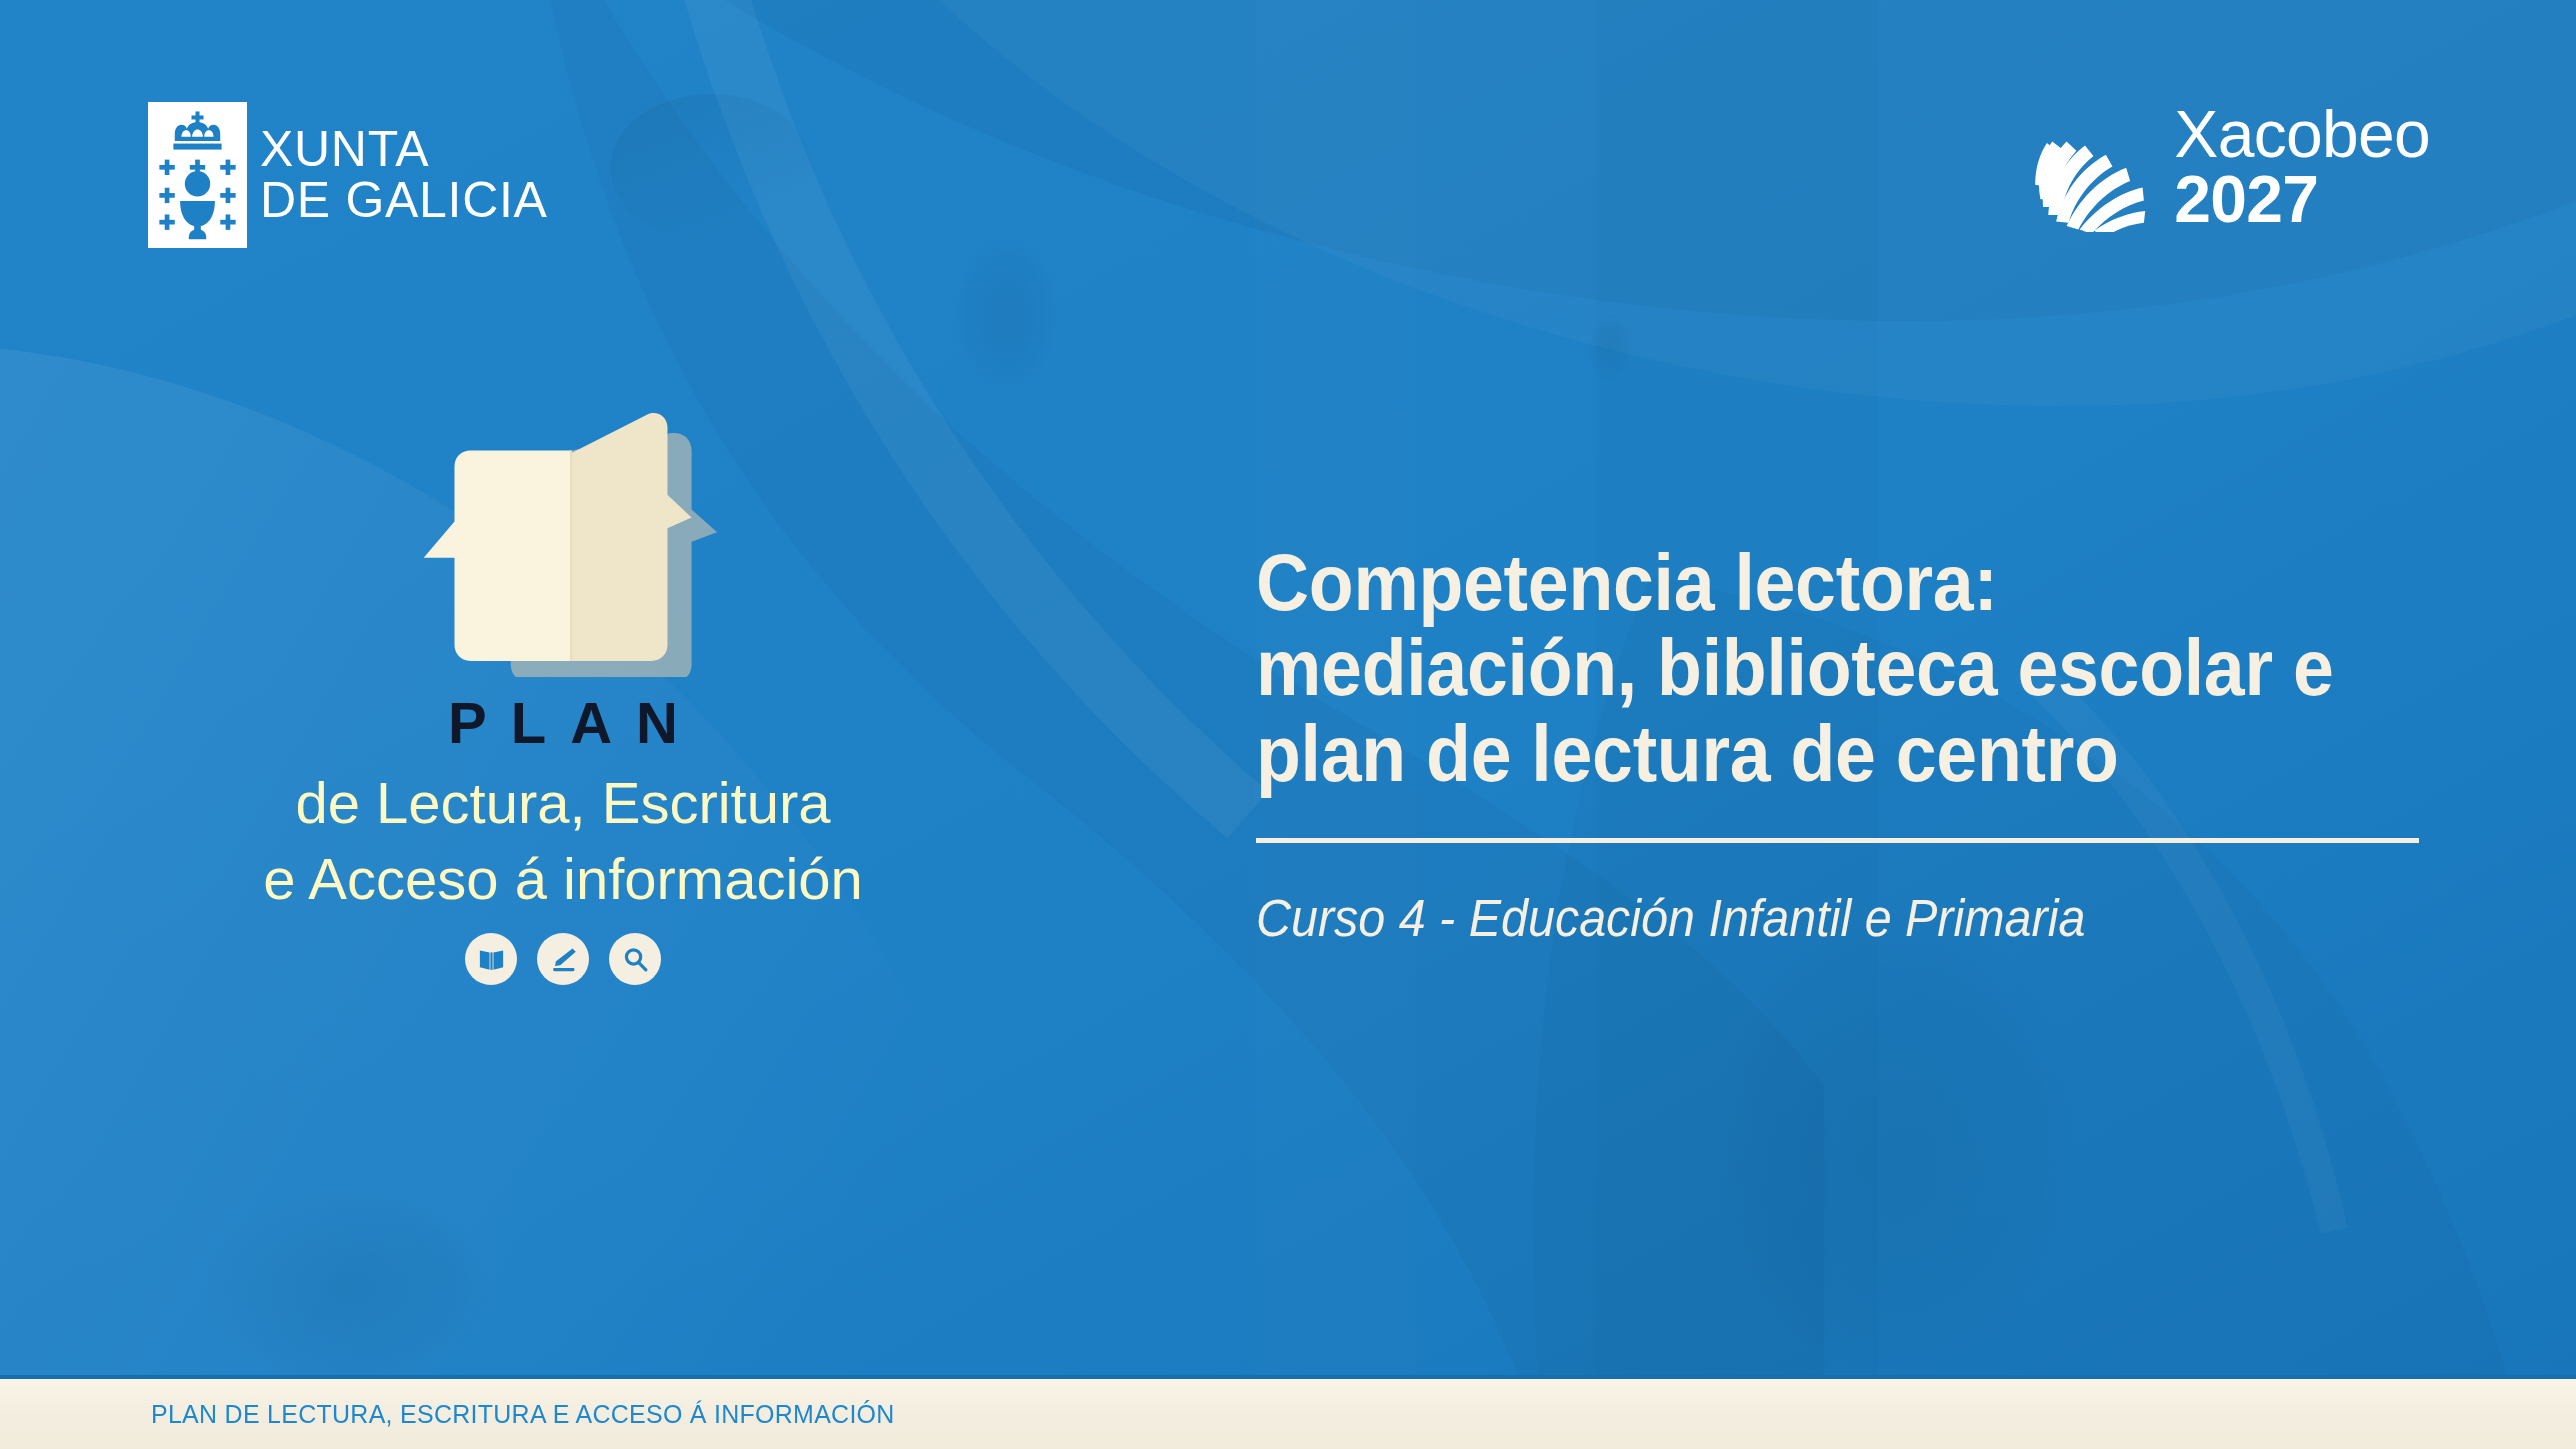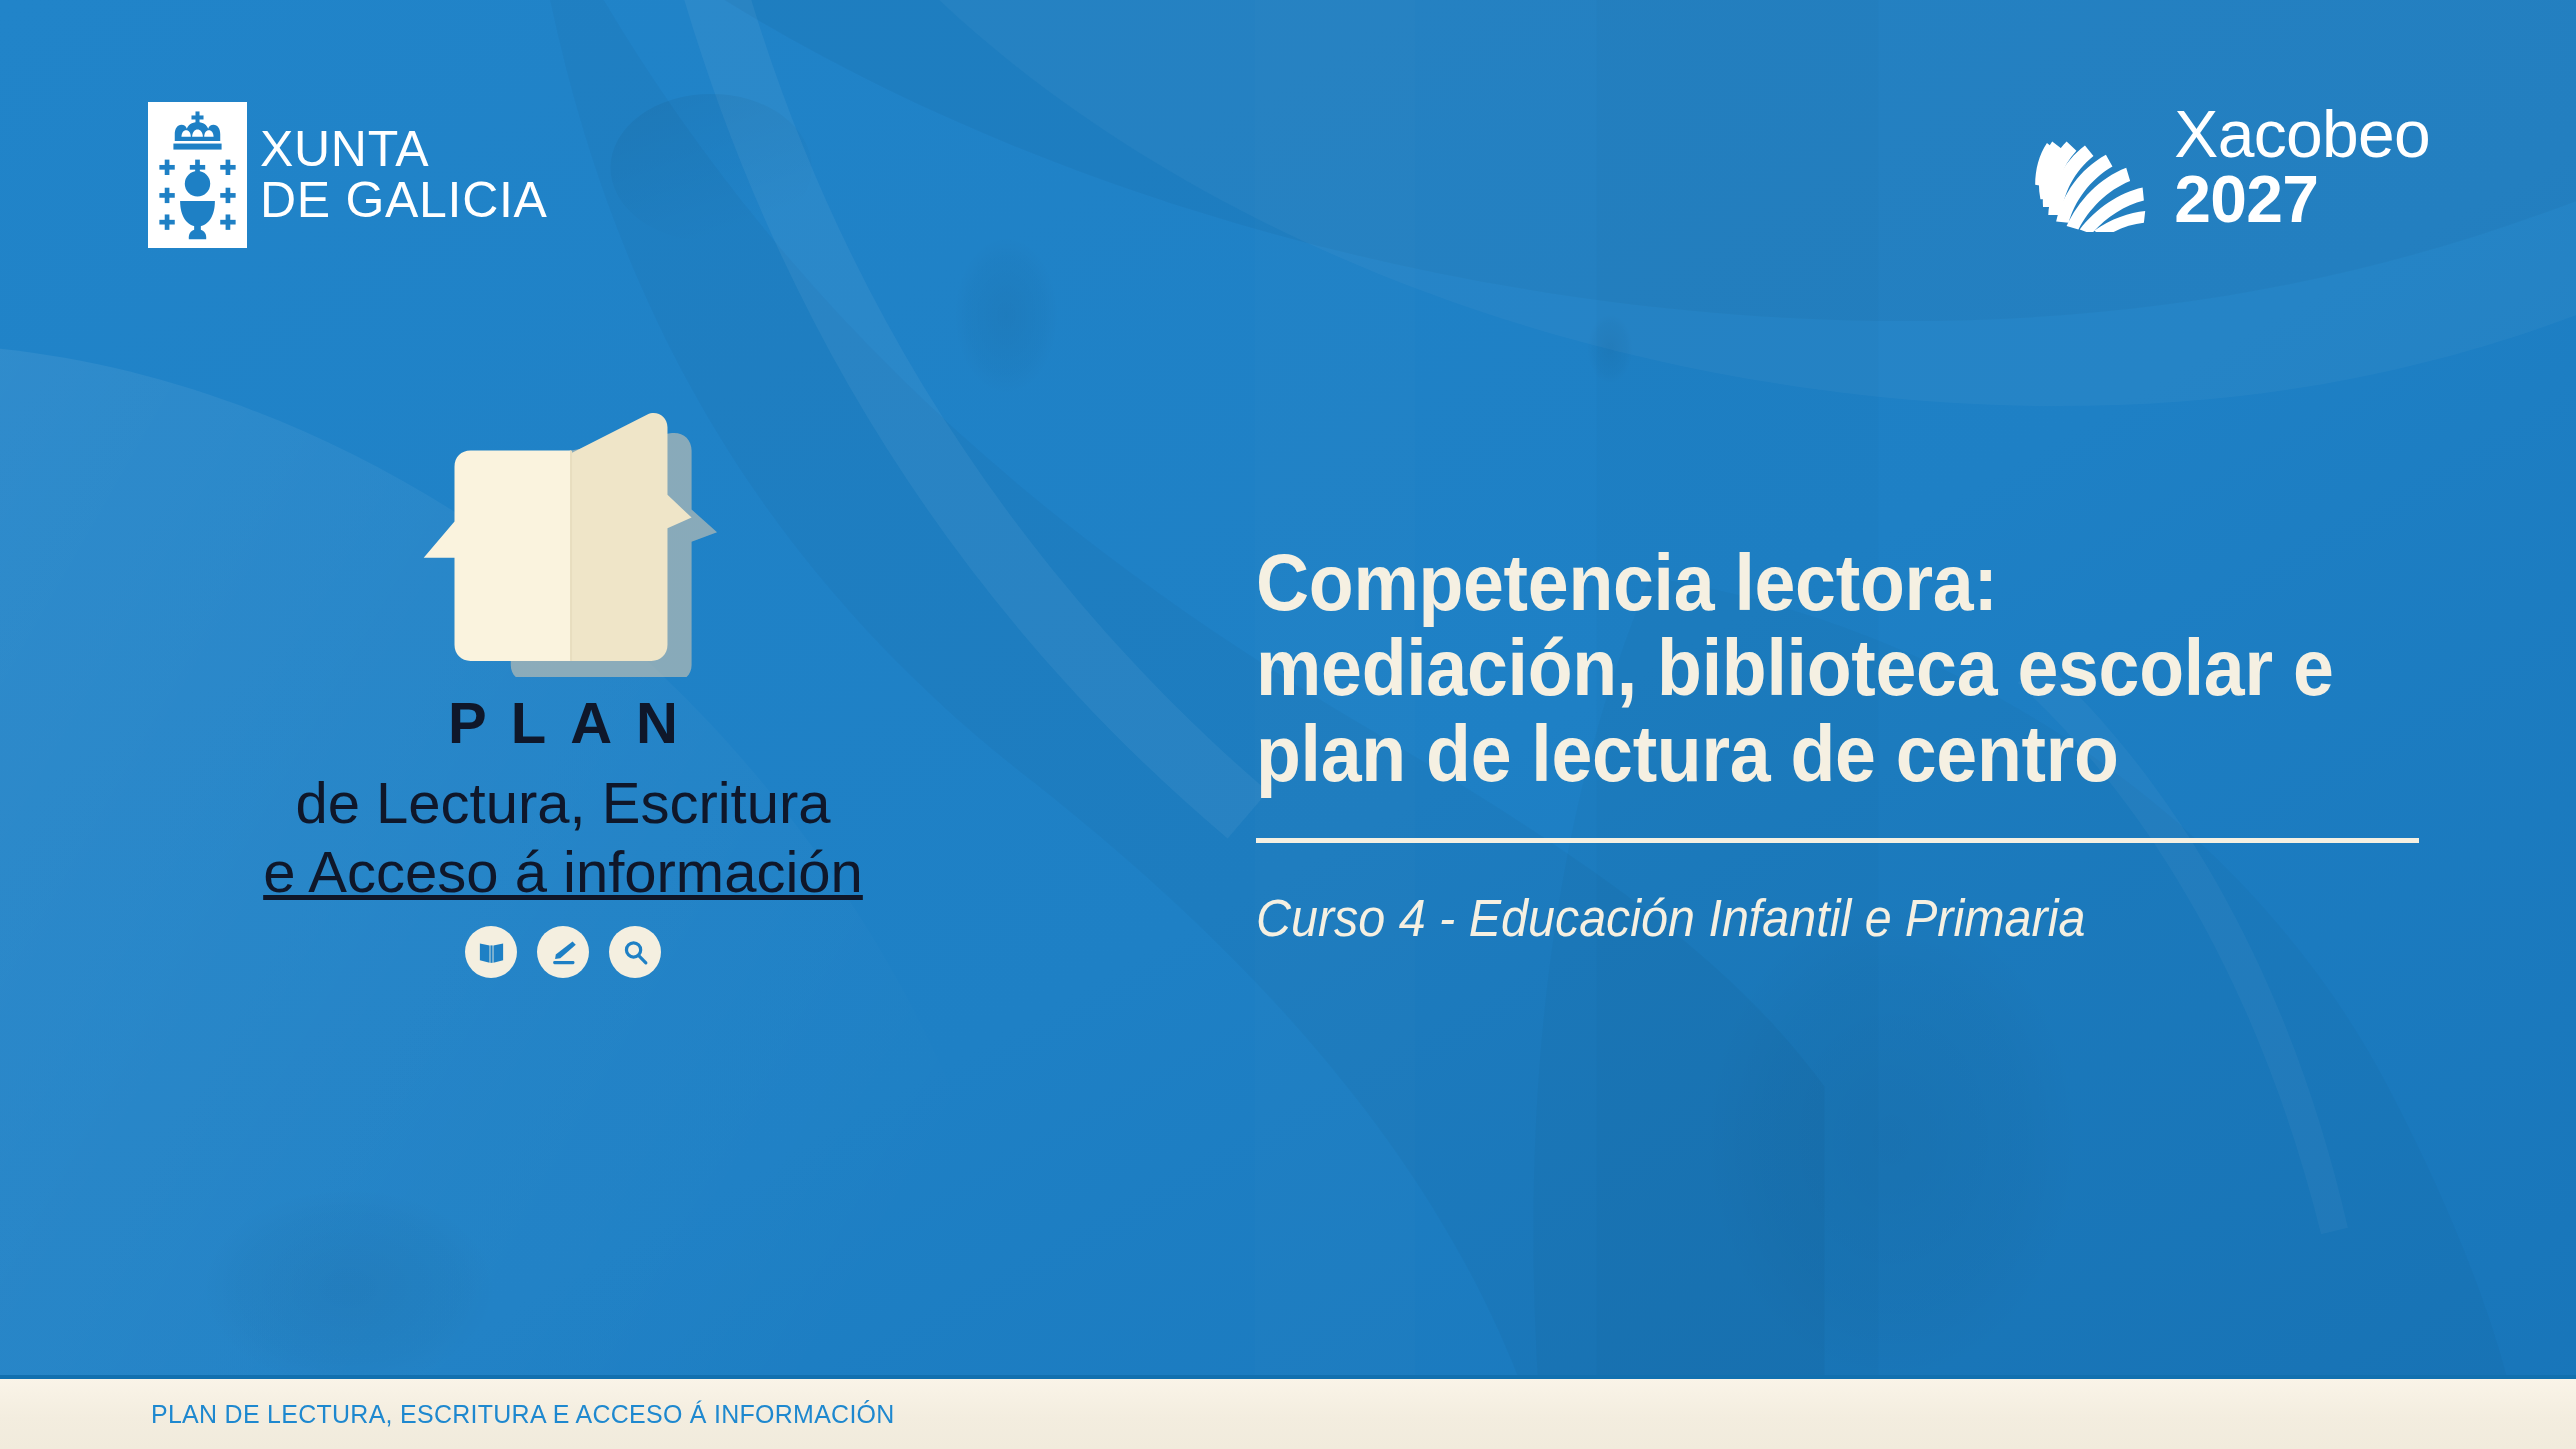--- a/index.html
+++ b/index.html
@@ -74,21 +74,21 @@
     margin-top:17px;
     color:#0f172a;
     font-size:58px;
     font-weight:700;
     letter-spacing:24px;
     text-indent:24px;
     line-height:1;
   }
   .plan-sub {
     margin-top:17.4px;
-    color:#0f172a;
+    color:#fef9c3;
     font-size:58px;
     font-weight:400;
     line-height:1.18;
     white-space:nowrap;
   }
   .plan-icons {
     margin-top:20px;
     display:flex; justify-content:center; gap:20px;
   }
   .plan-icon {
@@ -322,21 +322,21 @@
                L118,252
                L72,252
                L118,198 Z" fill="#FAF3DE"></path>
 
       <path d="M292,92 L292,406" stroke="#E8DDBF" stroke-width="3" fill="none"></path>
     </svg>
 
     <div class="plan-word">PLAN</div>
 
     <div class="plan-sub">de Lectura, Escritura</div>
-    <div class="plan-sub" style="margin-top:0;text-decoration:underline;">e Acceso á información</div>
+    <div class="plan-sub" style="margin-top:7px;">e Acceso á información</div>
 
     <div class="plan-icons">
       <div class="plan-icon">
         <svg viewBox="0 0 48 48">
           <g fill="#1E80C5">
             <path d="M6,10 L21,13 L21,40 L6,36 Z"></path>
             <path d="M27,13 L42,10 L42,36 L27,40 Z"></path>
             <rect x="22.3" y="13" width="3.4" height="27"></rect>
           </g>
         </svg>

